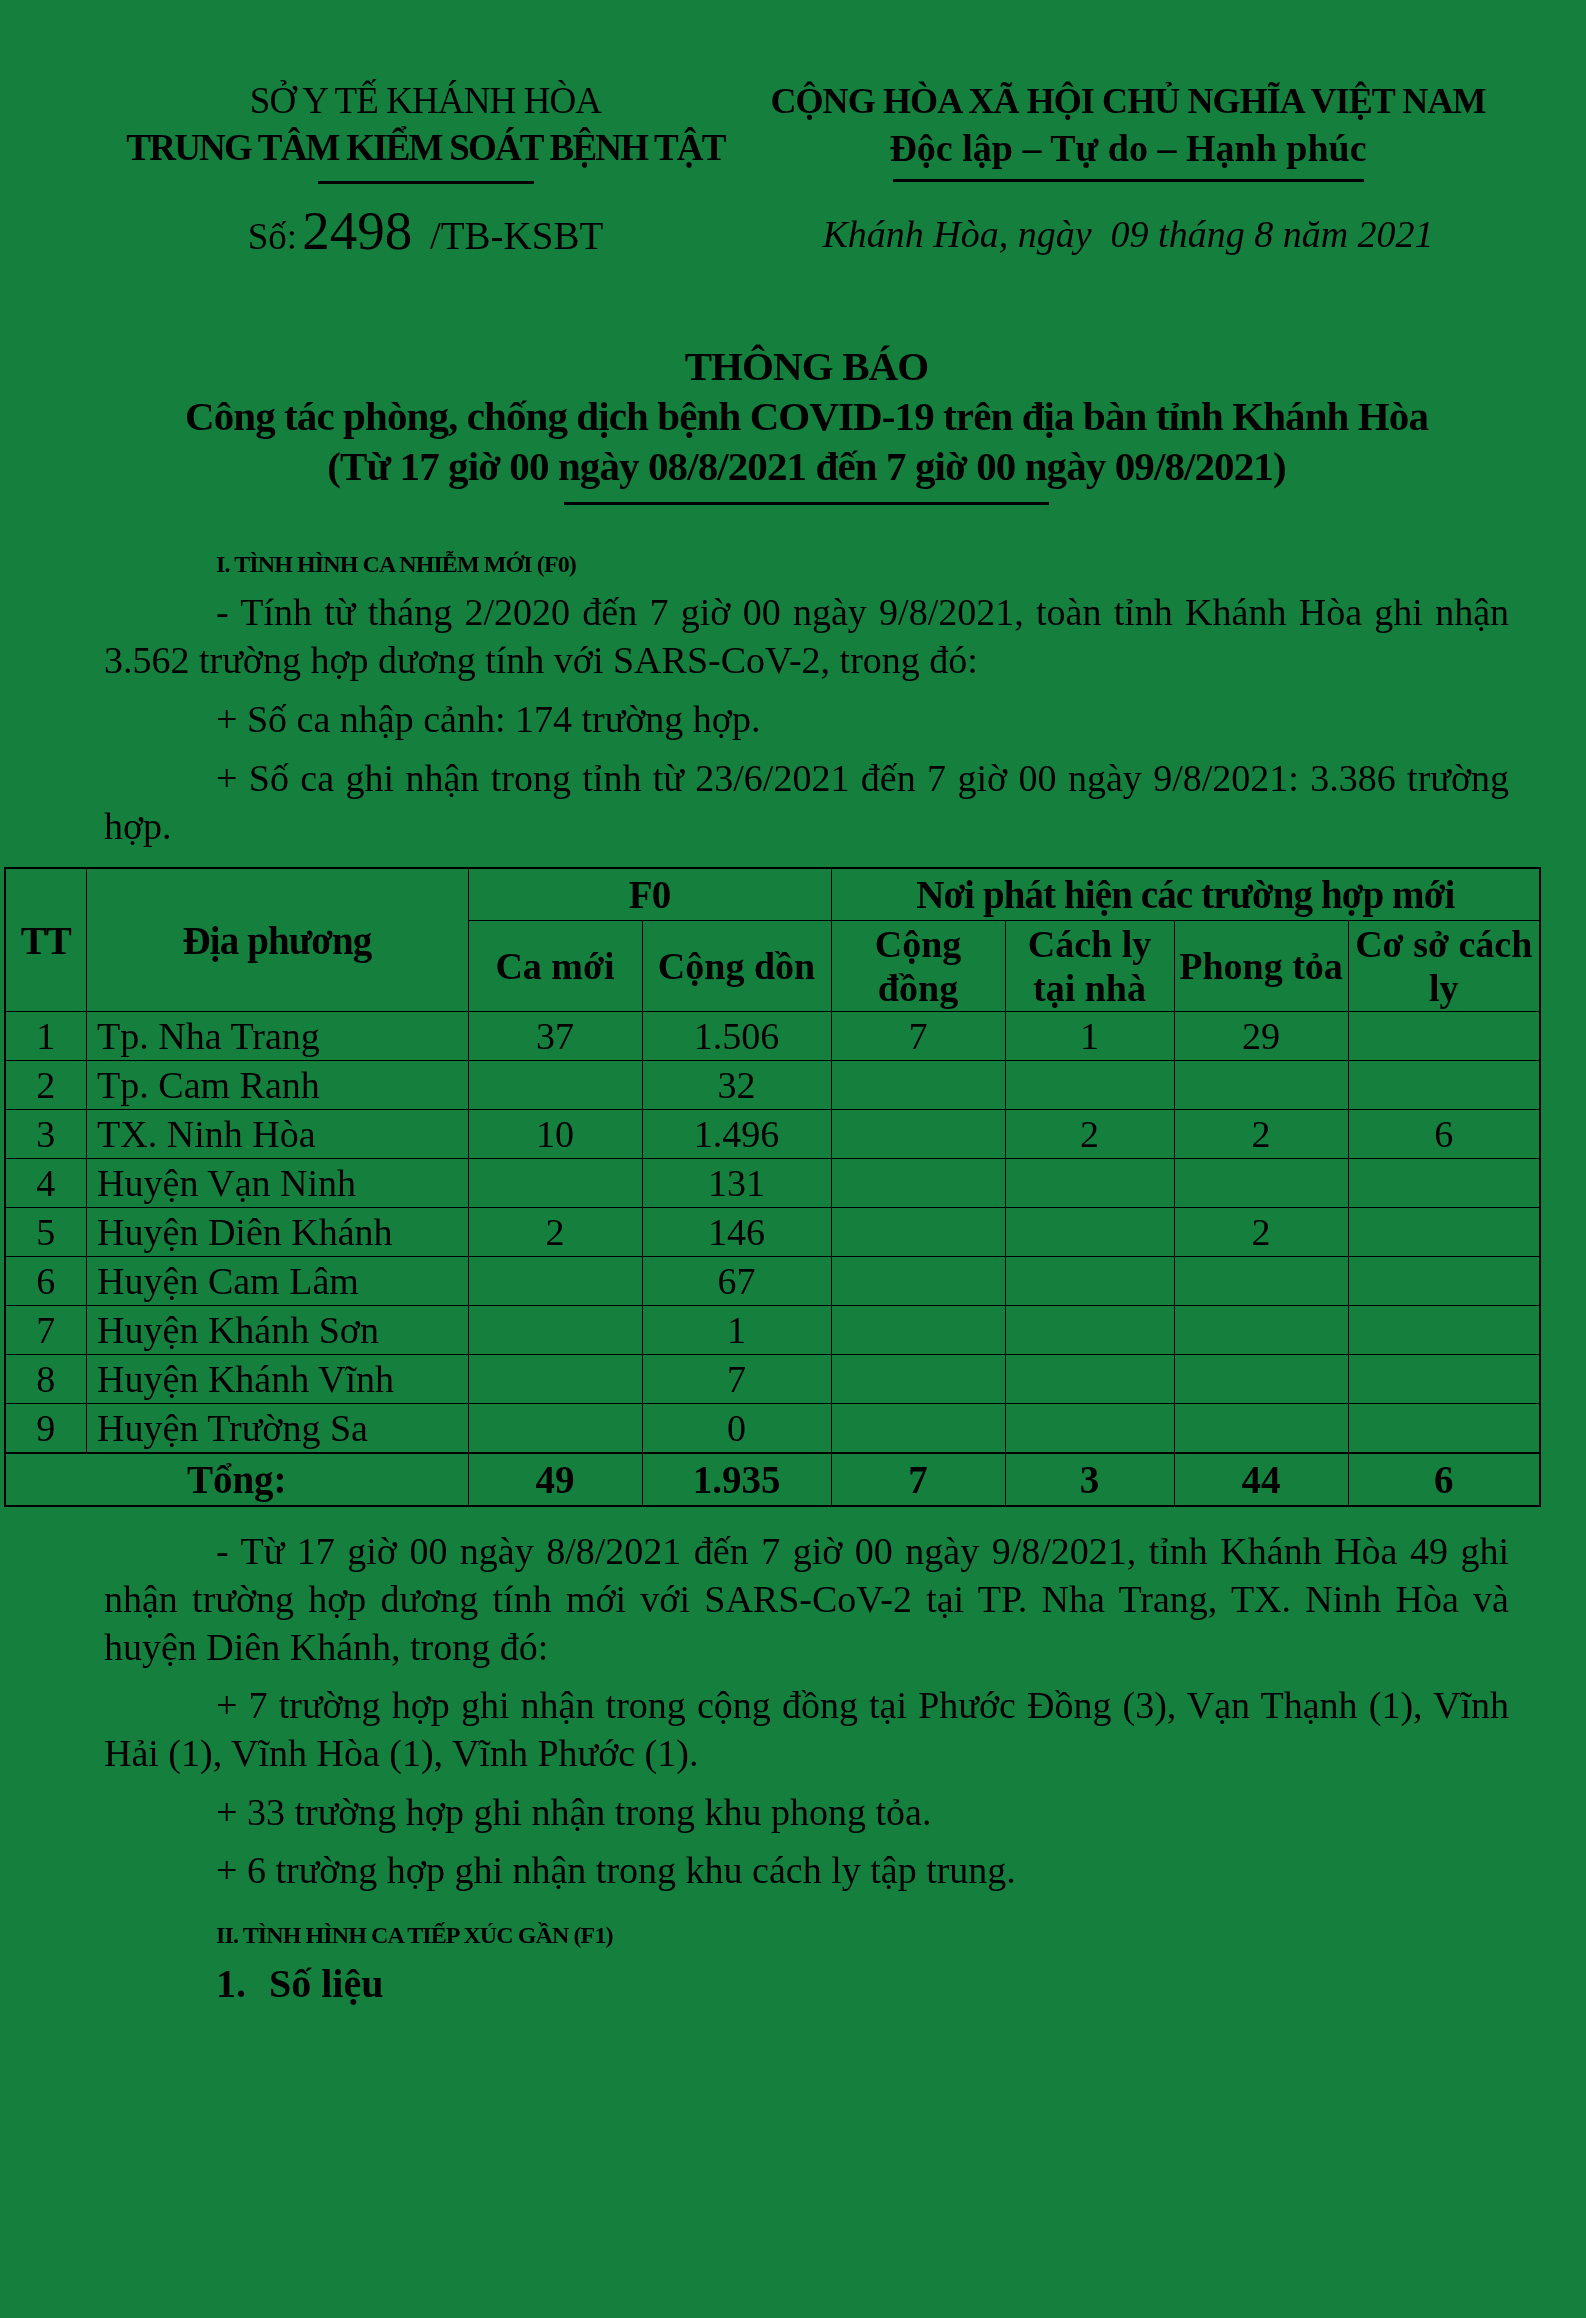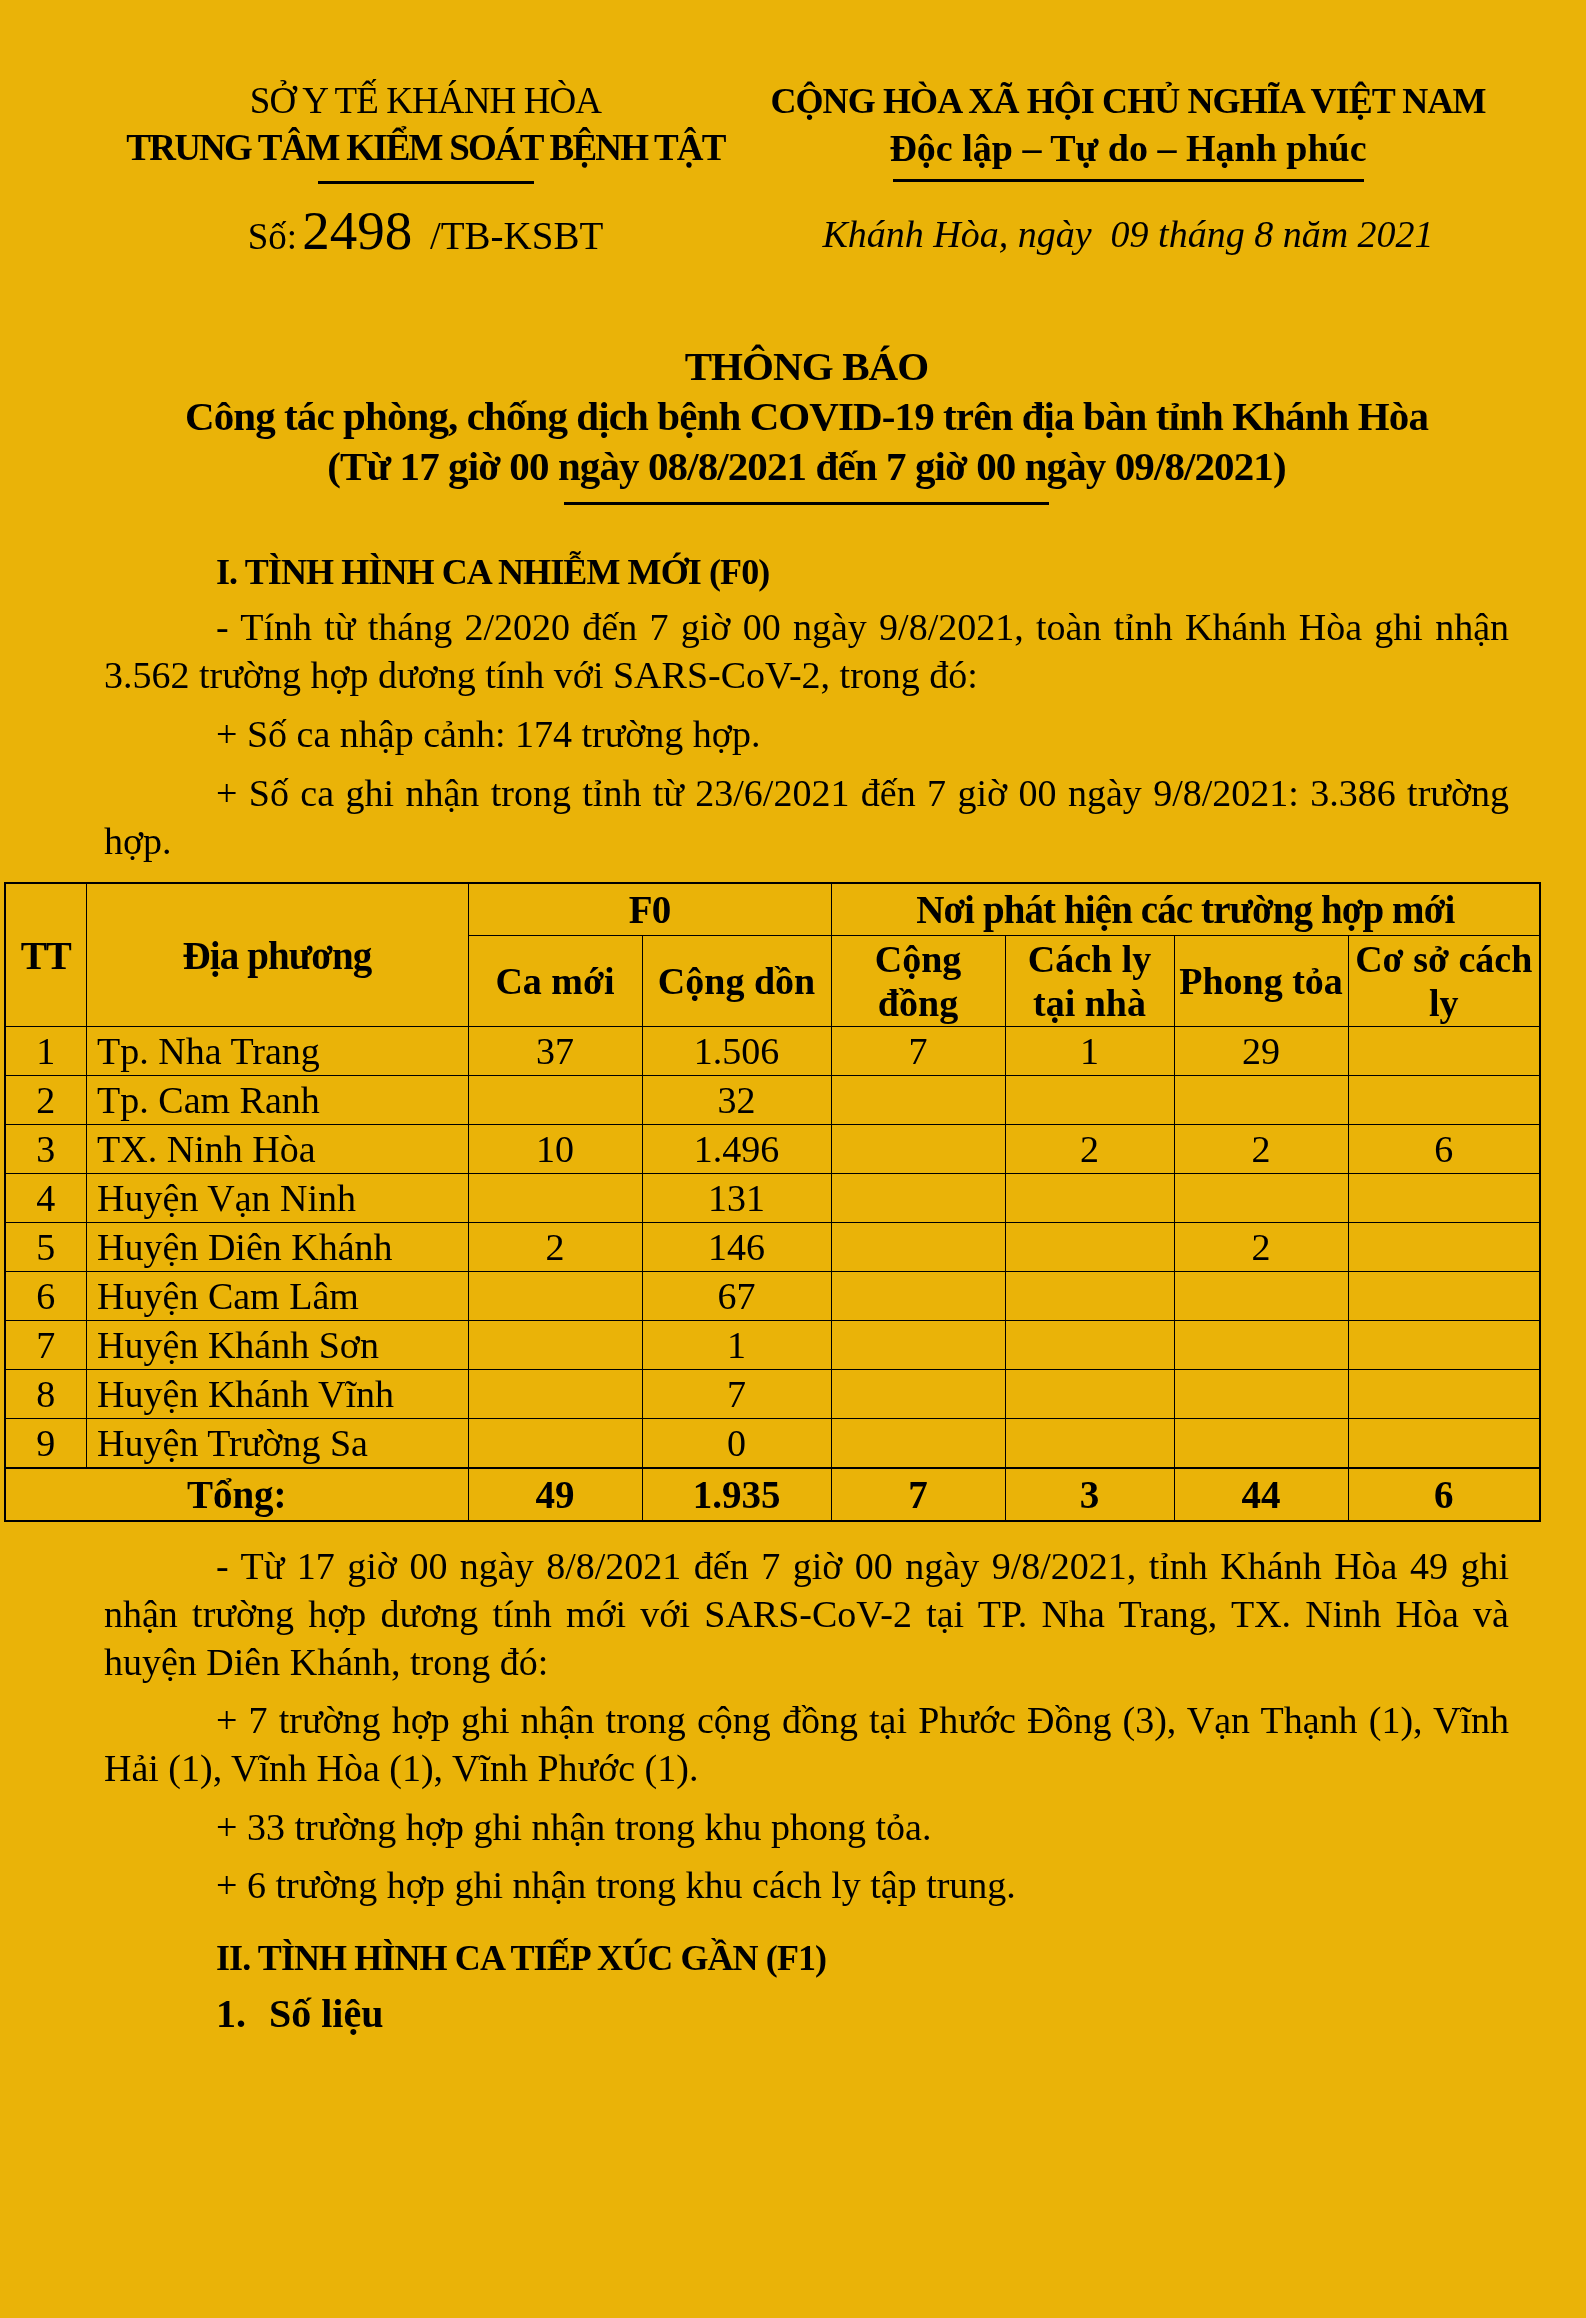--- a/index.html
+++ b/index.html
@@ -5,21 +5,21 @@
   html, body { margin:0; padding:0; background:#ffffff; }
   body {
     width:1586px; height:2319px;
     font-family:"Liberation Serif","DejaVu Serif",serif;
     color:#000;
   }
   .page {
     position:relative; box-sizing:border-box;
     width:1586px; height:2319px;
     padding:78px 77px 0 104px;
-    overflow:hidden; background:#eab308;
+    overflow:hidden; background:#15803d;
   }
   
   .hdr { display:flex; }
   .hdr-left  { width:643px; text-align:center; }
   .hdr-right { flex:1; text-align:center; }
   .agency  { font-size:37px; line-height:46px; letter-spacing:-0.9px; }
   .dept    { font-size:37px; font-weight:bold; line-height:48px; letter-spacing:-1.8px; }
   .rule    { border-top:3.5px solid #000; height:0; }
   .rule-left  { width:216px; margin:8.8px auto 0; }
   .rule-right { width:471px; margin:7px auto 0; }
@@ -27,21 +27,21 @@
   .doc-no .num    { font-size:55px; line-height:55px; margin-left:5.3px; }
   .doc-no .suffix { font-size:39px; margin-left:17.6px;margin-top:48px; }
   .country { font-size:36px; font-weight:bold; line-height:46px; letter-spacing:-0.9px; }
   .motto   { font-size:38px; font-weight:bold; line-height:48px; }
   .dateline{ margin-top:30px; font-size:38px; font-style:italic; }
   
   .title-block { text-align:center; margin-top:83px; font-weight:bold; }
   .title-line { font-size:41px; line-height:50px; letter-spacing:-0.9px; }
   .rule-title { width:485px; margin:10.6px auto 0; }
   
-  .sec-heading { font-size:36px; font-weight:bold; margin:46px 0 0 0; text-indent:112px; letter-spacing:-0.9px; }
+  .sec-heading { font-size:24px; font-weight:bold; margin:46px 0 0 0; text-indent:112px; letter-spacing:-0.9px; }
   p.body {
     font-size:38px; line-height:48px; margin:10.6px 0 0 0;
     text-align:justify; text-indent:112px;
   }
   p.mt-lg { margin-top:19.4px; }
   
   table.f0 {
     border-collapse:collapse; table-layout:fixed;
     width:1537px; margin:17.6px 0 0 -100px;
     border:2.6px solid #000; font-size:38px;

